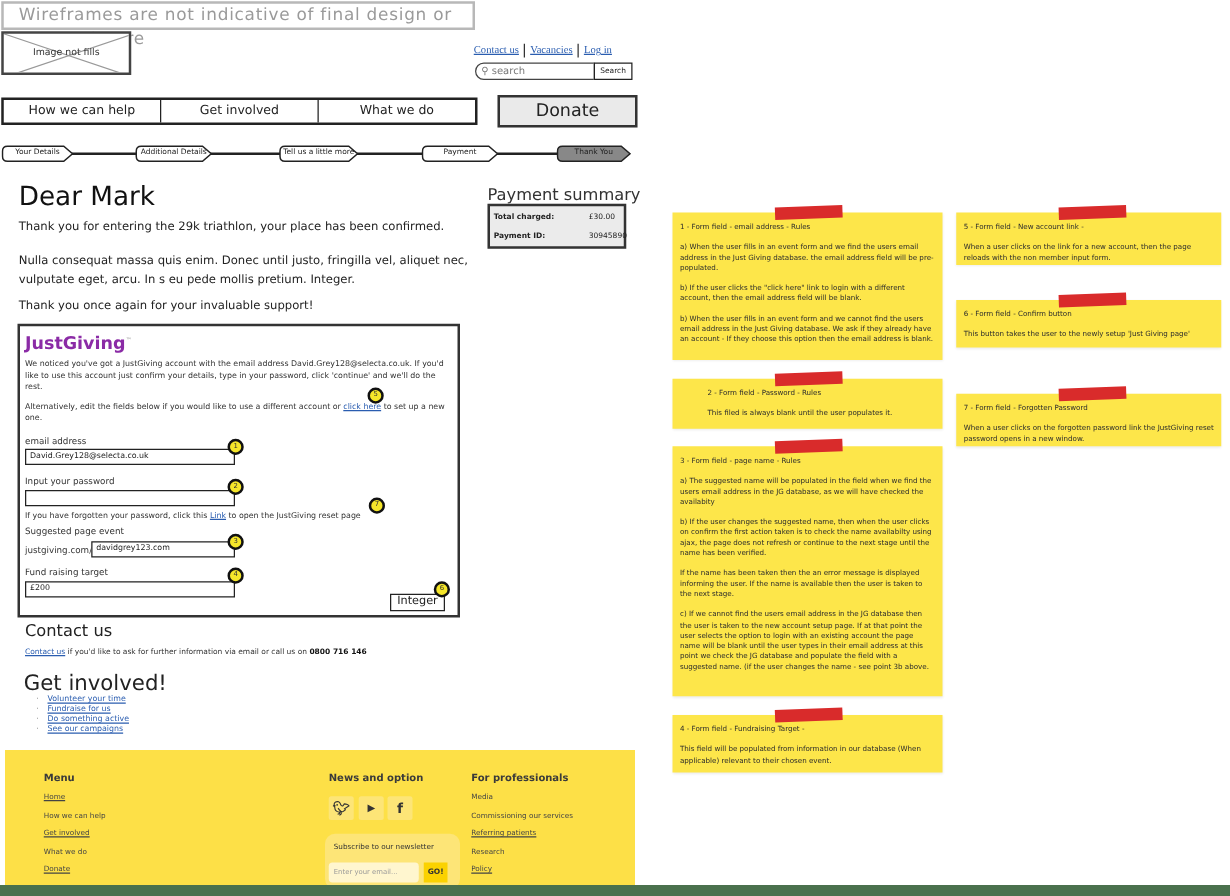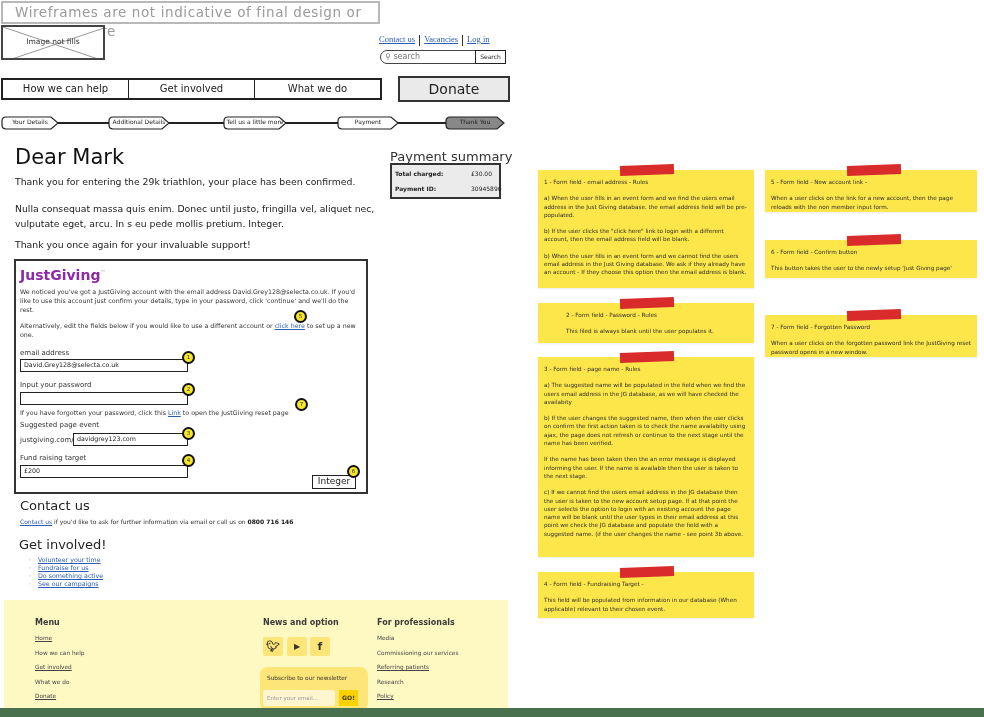--- a/index.html
+++ b/index.html
@@ -49,26 +49,26 @@
   .jgtext { position: absolute; left: 4px; width: 344px; font-size: 6.3px; line-height: 9px; color: #333; }
   .flbl { position: absolute; left: 4px; font-size: 7px; color: #333; }
   .fin { position: absolute; height: 13px; border: 1.5px solid #222; font-size: 6.3px; line-height: 10px; padding-left: 3px; background: #fff; }
   .prefix { position: absolute; left: 4px; font-size: 7px; color: #333; }
   .confirm { position: absolute; left: 296px; top: 214px; width: 44px; height: 14px; border: 1.5px solid #222; font-size: 9px; text-align: center; line-height: 11px; background: #fff; }
   .marker { position: absolute; width: 13px; height: 13px; border-radius: 50%; background: #f5e62a; border: 2px solid #111; font-size: 5.5px; line-height: 9px; text-align: center; color: #333; }
 
   .contact-title { left: 20px; top: 498px; font-size: 13px; color: #222; }
   .contact-text { left: 20px; top: 518px; font-size: 6px; color: #333; white-space: nowrap; }
   .contact-text b { color: #111; }
-  .gi-title { left: 19px; top: 537px; font-size: 13px; color: #222; }
+  .gi-title { left: 19px; top: 537px; font-size: 17px; color: #222; }
   .gi-list { left: 29px; top: 556px; font-size: 6.3px; line-height: 8px; list-style: none; }
   .gi-list li { position: relative; padding-left: 9px; }
   .gi-list li:before { content: "·"; position: absolute; left: 0; color: #888; }
 
-  .footer { left: 4px; top: 600px; width: 504px; height: 108px; background: #fef9c3; }
+  .footer { left: 4px; top: 600px; width: 504px; height: 108px; background: #fde047; }
   .footer .col-h { position: absolute; font-size: 8px; font-weight: bold; color: #3a3a3a; }
   .footer .fl { position: absolute; font-size: 5.8px; color: #444; }
   .footer .fl.u { text-decoration: underline; }
   .social { position: absolute; top: 37px; width: 20px; height: 19px; background: #fde577; border-radius: 2px; text-align: center; font-size: 11px; font-weight: bold; line-height: 19px; color: #333; }
   .newsletter { position: absolute; left: 256px; top: 67px; width: 108px; height: 44px; background: #fde577; border-radius: 8px; }
   .newsletter .nh { position: absolute; left: 7px; top: 8px; font-size: 5.8px; color: #333; white-space: nowrap; }
   .newsletter .ne { position: absolute; left: 3px; top: 23px; width: 72px; height: 16px; background: #fff6cf; border-radius: 3px; font-size: 5.5px; color: #999; line-height: 16px; padding-left: 4px; }
   .newsletter .go { position: absolute; left: 79px; top: 23px; width: 19px; height: 16px; background: #fbd200; font-size: 6px; font-weight: bold; color: #333; text-align: center; line-height: 16px; }
 
   .bottombar { left: 0; top: 708px; width: 984px; height: 9px; background: #4a714d; }

